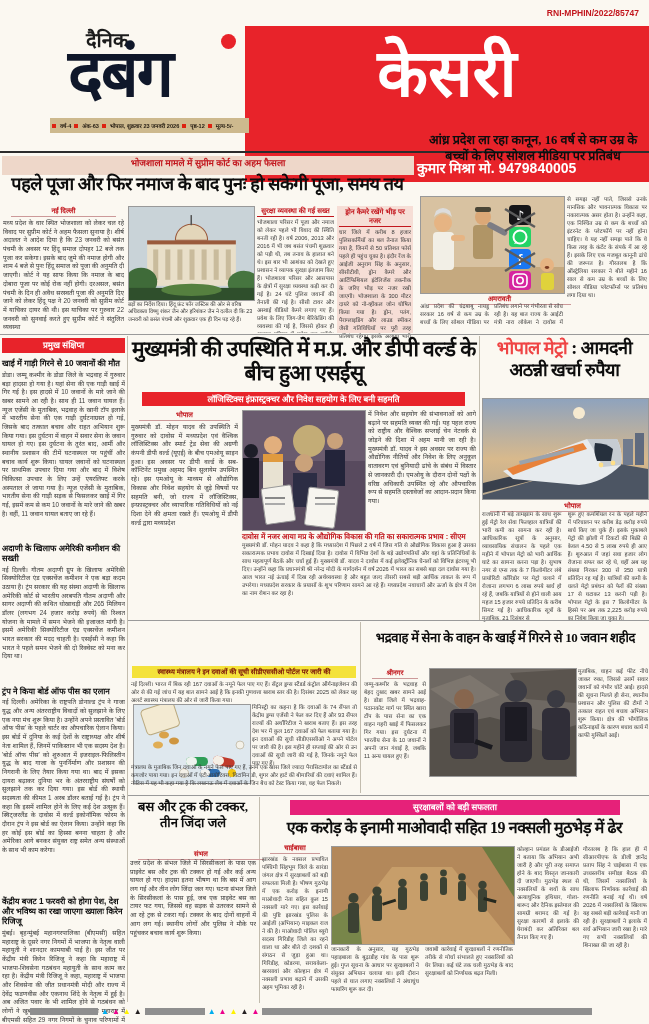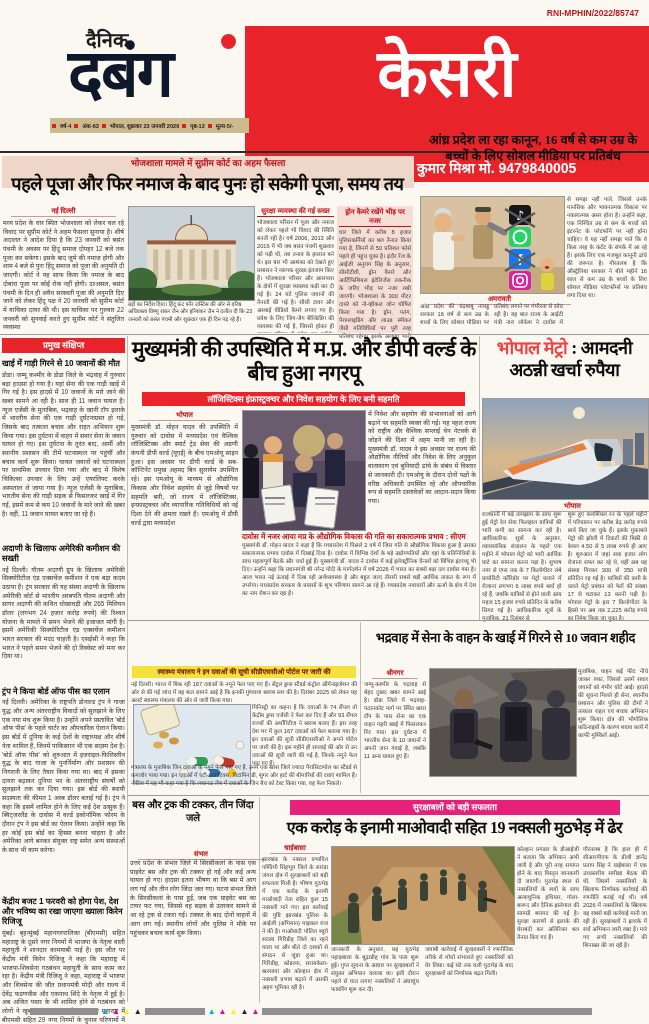--- a/index.html
+++ b/index.html
@@ -24,21 +24,21 @@
   .editor-line{position:absolute;bottom:5px;width:100%;text-align:center;color:#fff;font-size:14px;font-weight:bold;}
   .daily{left:86px;top:26px;font-size:20px;font-weight:bold;}
   .brand-black{left:68px;top:34px;font-size:66px;line-height:80px;font-weight:bold;letter-spacing:-2px;
                font-family:"Liberation Serif","DejaVu Serif",serif;color:#0f172a;}
   .brand-dot{left:221px;top:34px;width:15px;height:15px;border-radius:50%;background:#e8232a;}
   .info-strip{left:50px;top:118px;width:195px;height:15px;background:#cdb98e;display:flex;align-items:center;
               gap:3px;padding:0 2px;font-size:5.6px;font-weight:bold;color:#221a10;white-space:nowrap;overflow:hidden;}
   .sq{display:inline-block;width:4px;height:4px;background:#d21;margin-right:1px;flex:none;}
   .head-rule{left:0;top:151px;width:649px;height:2px;background:#2c2c2c;}
   
-  .kicker{left:2px;top:156px;width:412px;height:32px;background:#eed7c9;color:#c2161d;
+  .kicker{left:2px;top:156px;width:412px;height:19px;background:#eed7c9;color:#c2161d;
           font-weight:bold;font-size:9px;text-align:center;line-height:14px;overflow:hidden;}
   .lead-headline{left:0;top:171px;width:415px;font-size:18px;text-align:center;white-space:nowrap;letter-spacing:-0.4px;}
   .lead-col1{left:3px;top:206px;width:121px;height:126px;}
   .lead-photo{left:128px;top:206px;width:125px;height:93px;}
   .lead-caption{left:128px;top:301px;width:125px;height:32px;font-size:5.4px;line-height:1.35;color:#333;overflow:hidden;}
   .lead-box1{left:257px;top:206px;width:77px;height:127px;}
   .lead-box2{left:337px;top:206px;width:76px;height:127px;background:#f6ded6;padding:1px 2px;box-sizing:border-box;}
   .box-title{color:#c2161d;font-weight:bold;font-size:7px;text-align:center;border-bottom:0.5px solid #c2161d;
              padding-bottom:1px;margin-bottom:2px;}
   
@@ -77,21 +77,21 @@
   .med-right{left:252px;top:704px;width:105px;height:78px;}
   .med-bottom{left:131px;top:764px;width:226px;height:30px;}
   
   .army-headline{left:362px;top:628px;width:287px;font-size:13px;text-align:center;white-space:nowrap;letter-spacing:-0.3px;}
   .army-strip{left:364px;top:651px;width:283px;height:13px;font-size:7.6px;line-height:13px;}
   .army-col1{left:364px;top:668px;width:62px;height:122px;}
   .army-photo{left:429px;top:668px;width:146px;height:107px;}
   .army-col3{left:578px;top:668px;width:70px;height:122px;}
   .rule795{left:128px;top:795px;width:521px;}
   
-  .bus-headline{left:130px;top:799px;width:126px;font-size:10px;line-height:1.25;text-align:center;}
+  .bus-headline{left:130px;top:799px;width:126px;font-size:13px;line-height:1.25;text-align:center;}
   .bus-byline{left:130px;top:849px;width:126px;}
   .bus-body{left:130px;top:859px;width:126px;height:142px;}
   
   .nax-strip{left:290px;top:800px;width:330px;height:15px;background:#e62179;color:#fff;font-weight:bold;
              font-size:8.6px;text-align:center;line-height:15px;}
   .nax-headline{left:260px;top:816px;width:389px;font-size:16px;text-align:center;white-space:nowrap;letter-spacing:-0.4px;}
   .nax-col1{left:262px;top:843px;width:66px;height:160px;}
   .nax-photo{left:331px;top:846px;width:182px;height:97px;}
   .nax-under{left:331px;top:946px;width:182px;height:58px;column-count:2;column-gap:6px;}
   .nax-col3{left:517px;top:846px;width:62px;height:158px;}
@@ -229,21 +229,21 @@
     <div>
       <div class="brief-hl">ट्रंप ने किया बोर्ड ऑफ पीस का एलान</div>
       <div class="body-txt" style="height:196px;">नई दिल्ली। अमेरिका के राष्ट्रपति डोनाल्ड ट्रंप ने गाजा युद्ध और अन्य अंतरराष्ट्रीय विवादों को सुलझाने के लिए एक नया मंच शुरू किया है। उन्होंने अपने प्रस्तावित 'बोर्ड ऑफ पीस' के पहले चार्टर का औपचारिक ऐलान किया। इस बोर्ड में दुनिया के कई देशों के राष्ट्राध्यक्ष और शीर्ष नेता शामिल हैं, जिनमें पाकिस्तान भी एक सदस्य देश है। 'बोर्ड ऑफ पीस' को शुरुआत में इजराइल-फिलिस्तीन युद्ध के बाद गाजा के पुनर्निर्माण और प्रशासन की निगरानी के लिए तैयार किया गया था। बाद में इसका दायरा बढ़ाकर दुनिया भर के अंतरराष्ट्रीय संघर्षों को सुलझाने तक कर दिया गया। इस बोर्ड की स्थायी सदस्यता की कीमत 1 अरब डॉलर बताई गई है। ट्रंप ने कहा कि इसमें शामिल होने के लिए कई देश उत्सुक हैं। स्विट्जरलैंड के दावोस में वर्ल्ड इकोनॉमिक फोरम के दौरान ट्रंप ने इस बोर्ड का ऐलान किया। उन्होंने कहा कि हर कोई इस बोर्ड का हिस्सा बनना चाहता है और अमेरिका आगे बनकर संयुक्त राष्ट्र समेत अन्य संस्थाओं के साथ भी काम करेगा।</div>
     </div>
     <div>
       <div class="brief-hl">केंद्रीय बजट 1 फरवरी को होगा पेश, देश और भविष्य का रखा जाएगा ख्यालः किरेन रिजिजू</div>
       <div class="body-txt" style="height:96px;">मुंबई। बृहन्मुंबई महानगरपालिका (बीएमसी) सहित महाराष्ट्र के दूसरे नगर निगमों में भाजपा के नेतृत्व वाली महायुती ने शानदार कामयाबी पाई है। इस जीत पर केंद्रीय मंत्री किरेन रिजिजू ने कहा कि महाराष्ट्र में भाजपा-शिवसेना गठबंधन महायुती के साथ काम कर रहा है। केंद्रीय मंत्री रिजिजू ने कहा, महाराष्ट्र में भाजपा और शिवसेना की जीत प्रधानमंत्री मोदी और राज्य में देवेंद्र फडणवीस और एकनाथ शिंदे के नेतृत्व में हुई है। अब अजित पवार के भी शामिल होने से गठबंधन को लोगों ने खूब पसंद कर रखा है। दरअसल महाराष्ट्र में बीएमसी सहित 29 नगर निगमों के चुनाव परिणामों में भाजपा के नेतृत्व वाले महायुती गठबंधन ने जीत हासिल की है।</div>
     </div>
   </div>
 
-  <div class="abs hl mou-headline">मुख्यमंत्री की उपस्थिति में म.प्र. और डीपी वर्ल्ड के बीच हुआ नगरपू</div>
+  <div class="abs hl mou-headline">मुख्यमंत्री की उपस्थिति में म.प्र. और डीपी वर्ल्ड के बीच हुआ एसईसू</div>
   <div class="abs red-strip mou-strip">लॉजिस्टिक्स इंफ्रास्ट्रक्चर और निवेश सहयोग के लिए बनी सहमति</div>
   <div class="abs mou-col1">
     <div class="byline">भोपाल</div>
     <div class="body-txt" style="height:198px;">मुख्यमंत्री डॉ. मोहन यादव की उपस्थिति में गुरुवार को दावोस में मध्यप्रदेश एवं वैश्विक लॉजिस्टिक्स और स्मार्ट ट्रेड सेवा की अग्रणी कंपनी डीपी वर्ल्ड (यूएई) के बीच एमओयू साइन हुआ। इस अवसर पर डीपी वर्ल्ड के सब-कॉन्टिनेंट प्रमुख अहमद बिन सुलायेम उपस्थित रहे। इस एमओयू के माध्यम से औद्योगिक विकास और निवेश सहयोग से जुड़े विषयों पर सहमति बनी, जो राज्य में लॉजिस्टिक्स, इन्फ्रास्ट्रक्चर और व्यापारिक गतिविधियों को नई दिशा देने की क्षमता रखते हैं। एमओयू में डीपी वर्ल्ड द्वारा मध्यप्रदेश</div>
   </div>
   <div class="abs photo-frame mou-photo">
     <svg viewBox="0 0 122 119" preserveAspectRatio="none" role="img">
       <rect width="122" height="119" fill="#584a5e"></rect>
       <rect x="0" y="0" width="122" height="50" fill="#6a5b6e"></rect>
       <circle cx="66" cy="30" r="16" fill="#d9c078" opacity="0.8"></circle>

